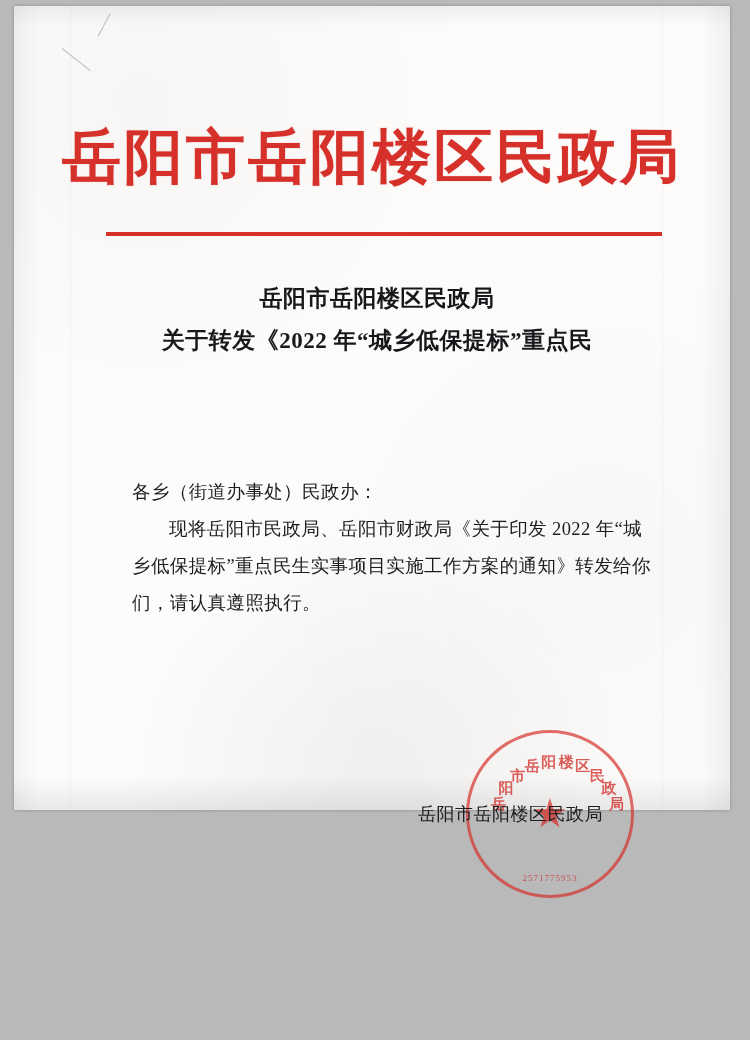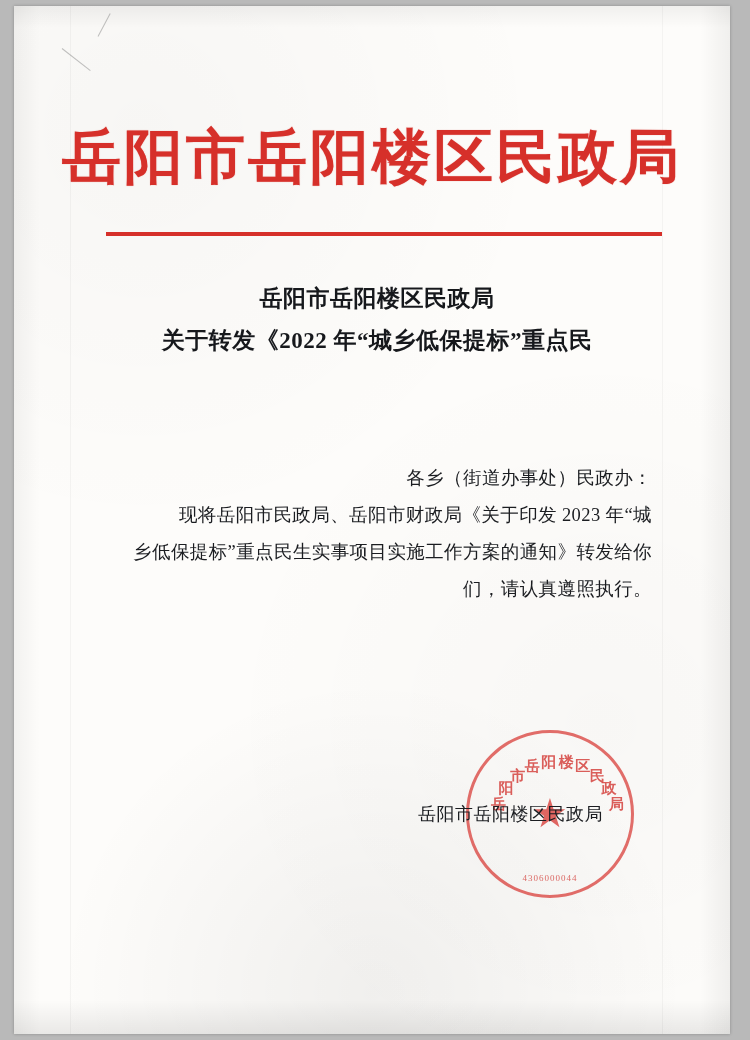--- a/index.html
+++ b/index.html
@@ -14,21 +14,21 @@
     overflow: hidden;
     background: #b9b9b9;
     font-family: "Liberation Serif", serif;
   }
   
   .paper {
     position: absolute;
     left: 14px;
     top: 6px;
     width: 716px;
-    height: 1028px;
+    height: 804px;
     background:
       linear-gradient(to right, rgba(0,0,0,0.045) 0px, rgba(0,0,0,0.0) 26px),
       linear-gradient(to left, rgba(0,0,0,0.05) 0px, rgba(0,0,0,0.0) 30px),
       linear-gradient(to bottom, rgba(0,0,0,0.05) 0px, rgba(0,0,0,0) 22px),
       linear-gradient(to top, rgba(0,0,0,0.08) 0px, rgba(0,0,0,0) 34px),
       #fdfcfa;
     box-shadow: 0 0 3px rgba(0,0,0,0.25);
   }
   .paper-noise {
     position: absolute;
@@ -90,28 +90,27 @@
     font-size: 23px;
     font-weight: bold;
     line-height: 42px;
     color: #16181c;
     letter-spacing: 0.5px;
   }
   .doc-title div { white-space: nowrap; }
 
   .body-text {
     position: absolute;
-    top: 454px;
+    top: 468px;
     left: 118px;
     width: 520px;
     font-size: 18.5px;
     line-height: 37px;
     color: #1b1d21;
     letter-spacing: 0.4px;
-    text-align: right;
   }
   .body-text .indent { text-indent: 2em; }
 
   .signoff {
     position: absolute;
     top: 790px;
     left: 404px;
     width: 230px;
     text-align: left;
     font-size: 18px;
@@ -182,38 +181,38 @@
 
       <div class="red-rule"></div>
 
       <div class="doc-title">
         <div>岳阳市岳阳楼区民政局</div>
         <div>关于转发《2022 年“城乡低保提标”重点民</div>
       </div>
 
       <div class="body-text">
         <div>各乡（街道办事处）民政办：</div>
-        <div class="indent">现将岳阳市民政局、岳阳市财政局《关于印发 2023 年“城乡低保提标”重点民生实事项目实施工作方案的通知》转发给你们，请认真遵照执行。</div>
+        <div class="indent">现将岳阳市民政局、岳阳市财政局《关于印发 2022 年“城乡低保提标”重点民生实事项目实施工作方案的通知》转发给你们，请认真遵照执行。</div>
       </div>
 
       <div class="seal">
         <div class="seal-ring-text">
           <span style="transform: rotate(-72deg) translate(0,-62px) rotate(72deg);">岳</span>
           <span style="transform: rotate(-56deg) translate(0,-62px) rotate(56deg);">阳</span>
           <span style="transform: rotate(-40deg) translate(0,-62px) rotate(40deg);">市</span>
           <span style="transform: rotate(-24deg) translate(0,-62px) rotate(24deg);">岳</span>
           <span style="transform: rotate(-8deg)  translate(0,-62px) rotate(8deg);">阳</span>
           <span style="transform: rotate(8deg)   translate(0,-62px) rotate(-8deg);">楼</span>
           <span style="transform: rotate(24deg)  translate(0,-62px) rotate(-24deg);">区</span>
           <span style="transform: rotate(40deg)  translate(0,-62px) rotate(-40deg);">民</span>
           <span style="transform: rotate(56deg)  translate(0,-62px) rotate(-56deg);">政</span>
           <span style="transform: rotate(72deg)  translate(0,-62px) rotate(-72deg);">局</span>
         </div>
         <div class="seal-star">★</div>
-        <div class="seal-bottom">4306000044</div>
+        <div class="seal-bottom">2571775953</div>
       </div>
 
       <div class="signoff">
         <div>岳阳市岳阳楼区民政局</div>
       </div>
 
     </div>
   </div>
 </div>
 

